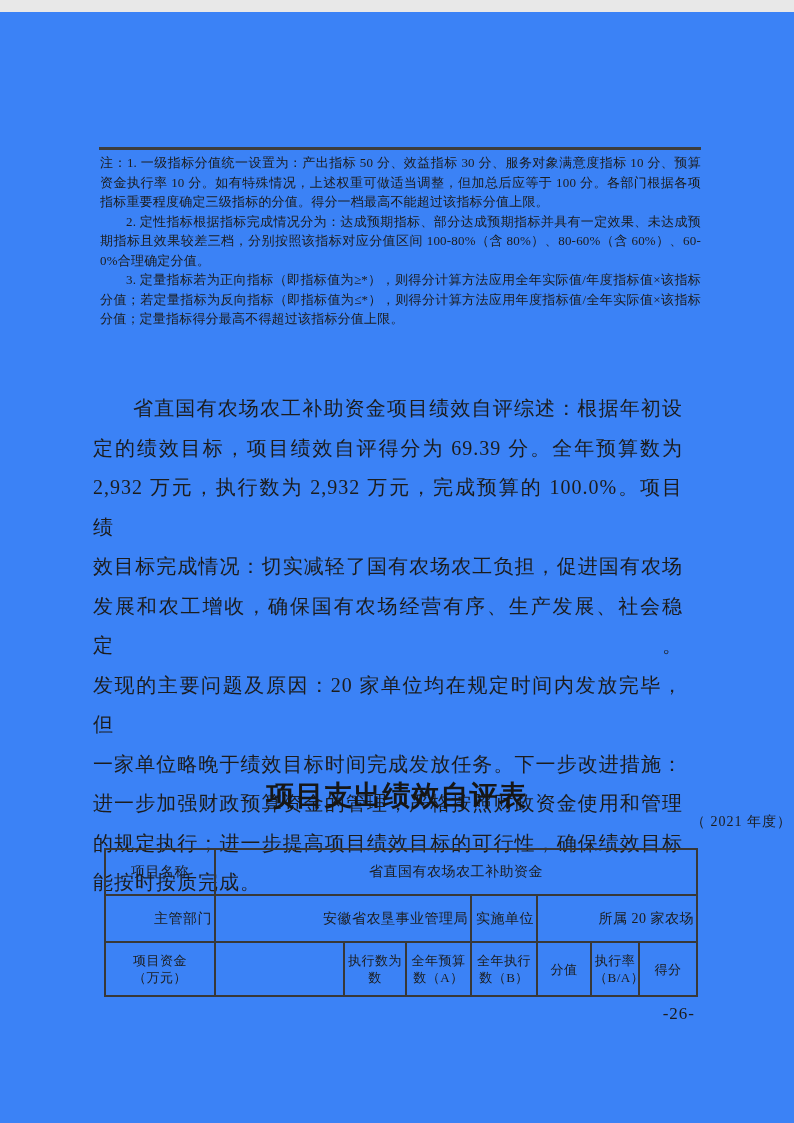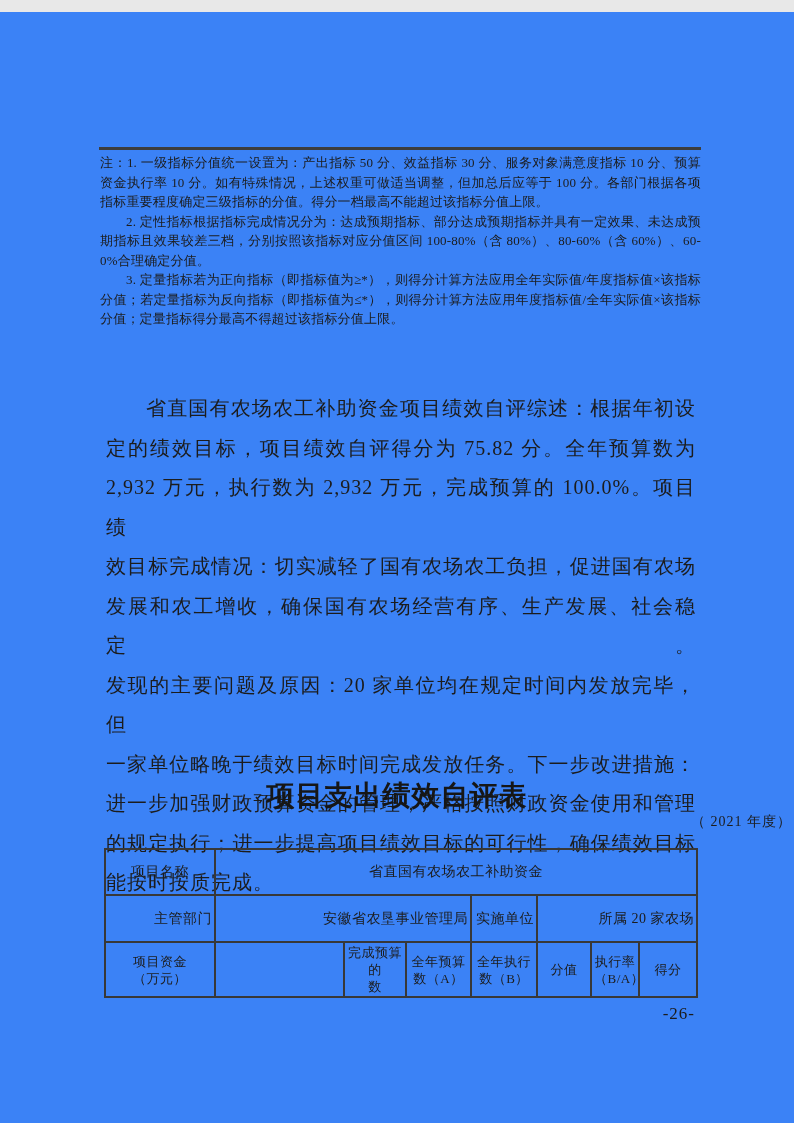--- a/index.html
+++ b/index.html
@@ -17,21 +17,21 @@
     width:602px;height:3px;background:#3d3d3d;
   }
   .notes{
     position:absolute;left:100px;top:141px;width:601px;
     font-size:13px;line-height:19.5px;letter-spacing:0.2px;
     text-align:justify;
   }
   .notes p{margin:0;}
   .notes p.indented{text-indent:2em;}
   .summary{
-    position:absolute;left:106px;top:377px;width:590px;
+    position:absolute;left:93px;top:377px;width:590px;
     font-size:20px;line-height:39.5px;letter-spacing:1px;
   }
   .summary-line{
     text-align:justify;
     text-align-last:justify;
   }
   .summary-line.first{text-indent:2em;}
   .summary-line.last{text-align-last:left;}
   .doc-title{
     position:absolute;left:0;top:765px;width:794px;
@@ -74,21 +74,21 @@
   <div class="top-rule"></div>
 
   <div class="notes">
     <p>注：1. 一级指标分值统一设置为：产出指标 50 分、效益指标 30 分、服务对象满意度指标 10 分、预算资金执行率 10 分。如有特殊情况，上述权重可做适当调整，但加总后应等于 100 分。各部门根据各项指标重要程度确定三级指标的分值。得分一档最高不能超过该指标分值上限。</p>
     <p class="indented">2. 定性指标根据指标完成情况分为：达成预期指标、部分达成预期指标并具有一定效果、未达成预期指标且效果较差三档，分别按照该指标对应分值区间 100-80%（含 80%）、80-60%（含 60%）、60-0%合理确定分值。</p>
     <p class="indented">3. 定量指标若为正向指标（即指标值为≥*），则得分计算方法应用全年实际值/年度指标值×该指标分值；若定量指标为反向指标（即指标值为≤*），则得分计算方法应用年度指标值/全年实际值×该指标分值；定量指标得分最高不得超过该指标分值上限。</p>
   </div>
 
   <div class="summary">
     <div class="summary-line first">省直国有农场农工补助资金项目绩效自评综述：根据年初设</div>
-    <div class="summary-line">定的绩效目标，项目绩效自评得分为 75.82 分。全年预算数为</div>
+    <div class="summary-line">定的绩效目标，项目绩效自评得分为 69.39 分。全年预算数为</div>
     <div class="summary-line">2,932 万元，执行数为 2,932 万元，完成预算的 100.0%。项目绩</div>
     <div class="summary-line">效目标完成情况：切实减轻了国有农场农工负担，促进国有农场</div>
     <div class="summary-line">发展和农工增收，确保国有农场经营有序、生产发展、社会稳定。</div>
     <div class="summary-line">发现的主要问题及原因：20 家单位均在规定时间内发放完毕，但</div>
     <div class="summary-line">一家单位略晚于绩效目标时间完成发放任务。下一步改进措施：</div>
     <div class="summary-line">进一步加强财政预算资金的管理，严格按照财政资金使用和管理</div>
     <div class="summary-line">的规定执行；进一步提高项目绩效目标的可行性，确保绩效目标</div>
     <div class="summary-line last">能按时按质完成。</div>
   </div>
 
@@ -114,21 +114,21 @@
     <tr class="r2">
       <td>主管部门</td>
       <td colspan="3">安徽省农垦事业管理局</td>
       <td>实施单位</td>
       <td colspan="3">所属 20 家农场</td>
     </tr>
     <tr class="r3">
       <td>项目资金
 （万元）</td>
       <td></td>
-      <td>完成预算的
+      <td>执行数为
 数</td>
       <td>全年预算
 数（A）</td>
       <td>全年执行
 数（B）</td>
       <td>分值</td>
       <td>执行率
 （B/A）</td>
       <td>得分</td>
     </tr>

